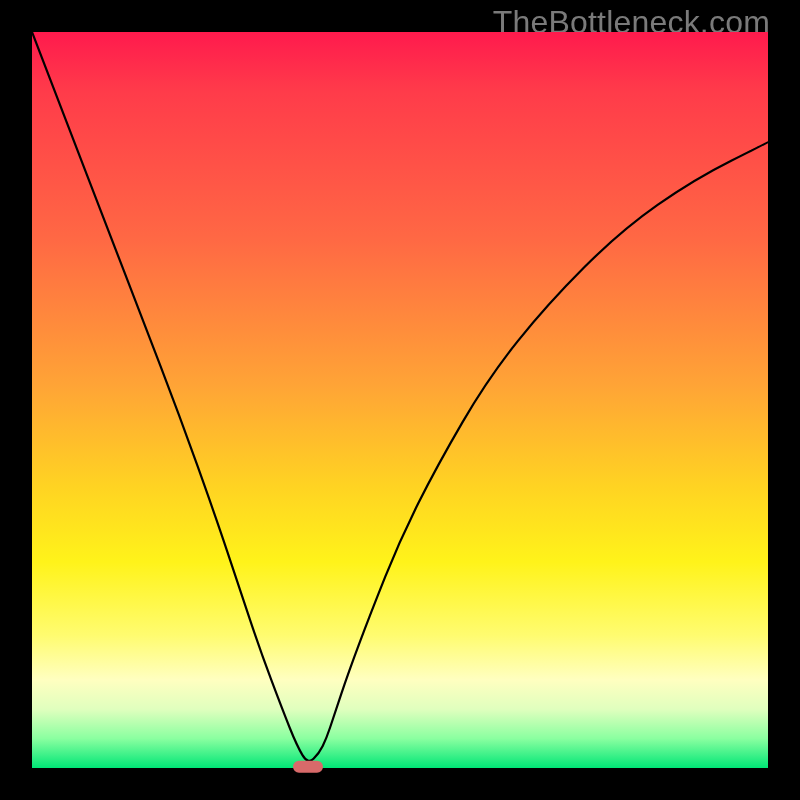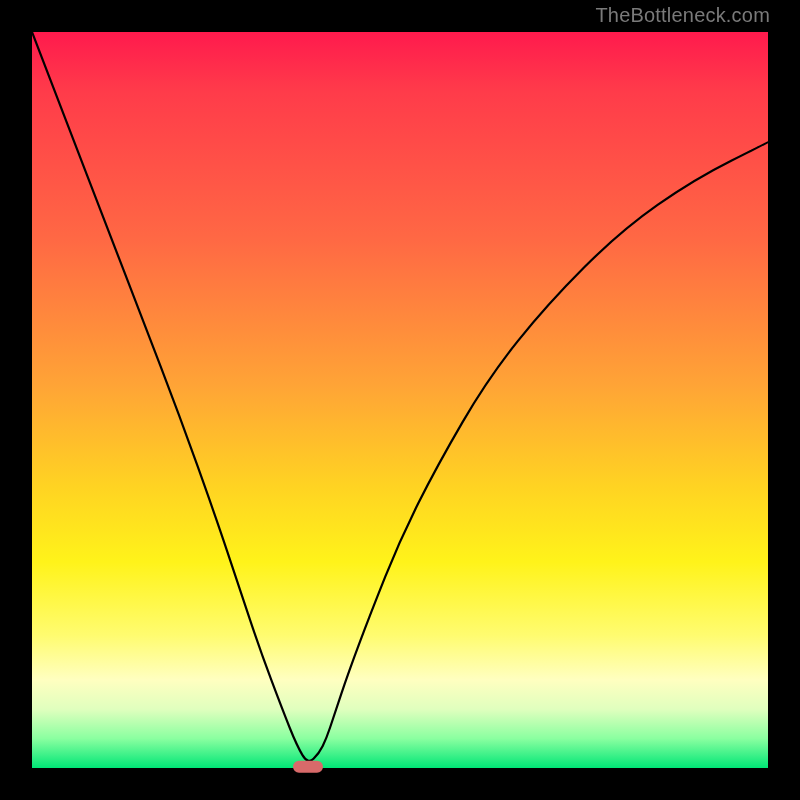--- a/index.html
+++ b/index.html
@@ -37,21 +37,21 @@
       #e0ffbe 92%,
       #8affa0 96%,
       #00e676 100%
     );
   }
   .watermark {
     position: absolute;
     top: 4px;
     right: 30px;
     color: #7a7a7a;
-    font-size: 20px;
+    font-size: 32px;
     font-weight: 500;
     letter-spacing: 0.2px;
     user-select: none;
   }
   svg.curve {
     position: absolute;
     left: 0;
     top: 0;
     width: 736px;
     height: 736px;

